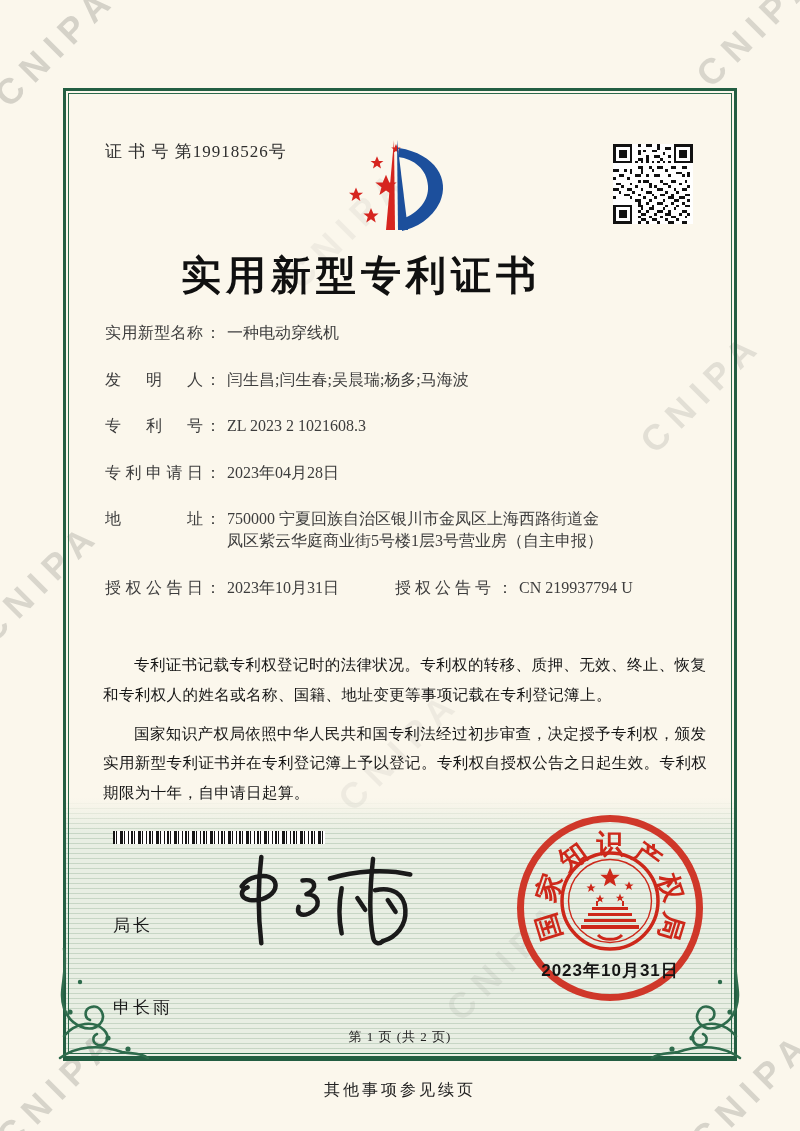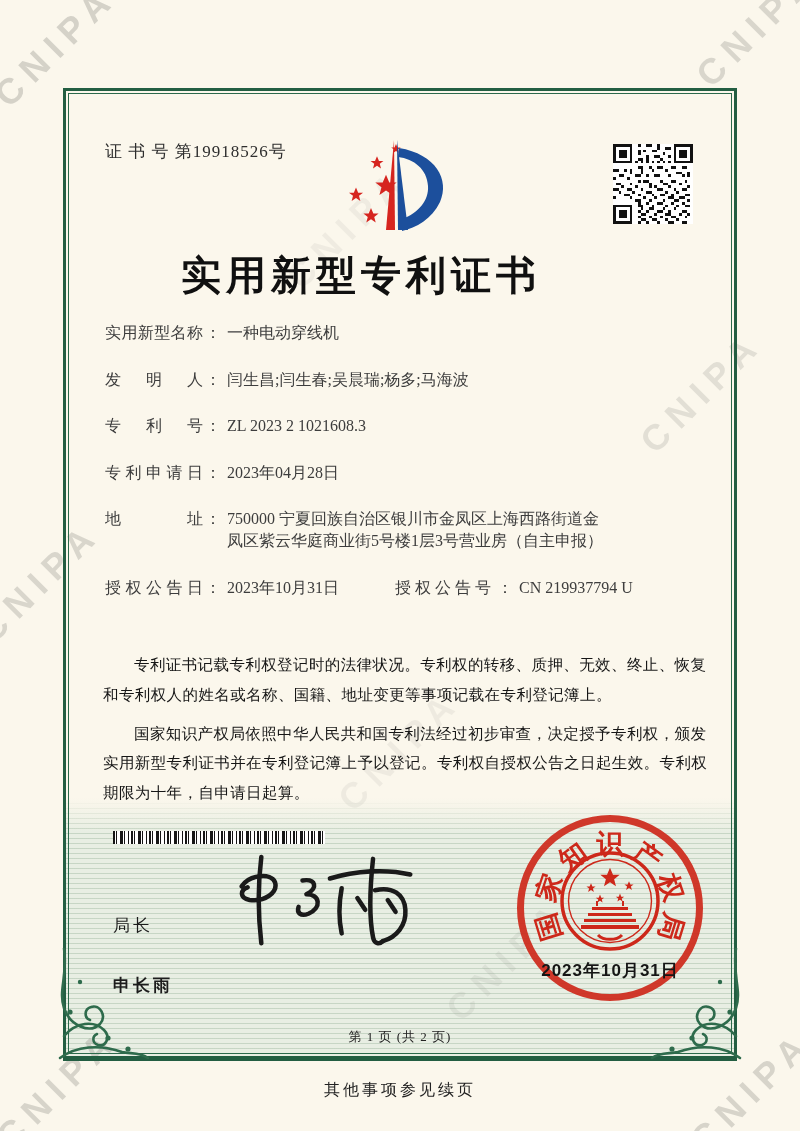--- a/index.html
+++ b/index.html
@@ -71,21 +71,21 @@
     background-color:#fff;
     background-image:repeating-linear-gradient(90deg,
       #151515 0 2px,#fff 2px 3px,#151515 3px 4px,#fff 4px 7px,
       #151515 7px 10px,#fff 10px 11px,#151515 11px 12px,#fff 12px 15px,
       #151515 15px 16px,#fff 16px 18px);
   }
   .signer{position:absolute;z-index:4;left:113px;
     font:400 17px "Liberation Sans","DejaVu Sans",sans-serif;
     letter-spacing:3px;color:#1c1c1c;margin-top:20px;}
   .signer.title-line{top:894px;}
-  .signer.name-line{top:954px;font-weight:bold;}
+  .signer.name-line{top:976px;}
   .signature{position:absolute;z-index:4;left:228px;top:852px;width:196px;height:100px;}
   
   .seal{
     position:absolute;z-index:5;left:517px;top:815px;width:186px;height:186px;
     border:7px solid rgba(205,40,26,.92);border-radius:50%;box-sizing:border-box;
   }
   .seal-emblem{position:absolute;left:50%;top:46%;transform:translate(-50%,-50%);}
   .seal-ch{
     position:absolute;left:50%;top:50%;width:32px;height:32px;margin:-16px 0 0 -16px;
     display:flex;align-items:center;justify-content:center;

